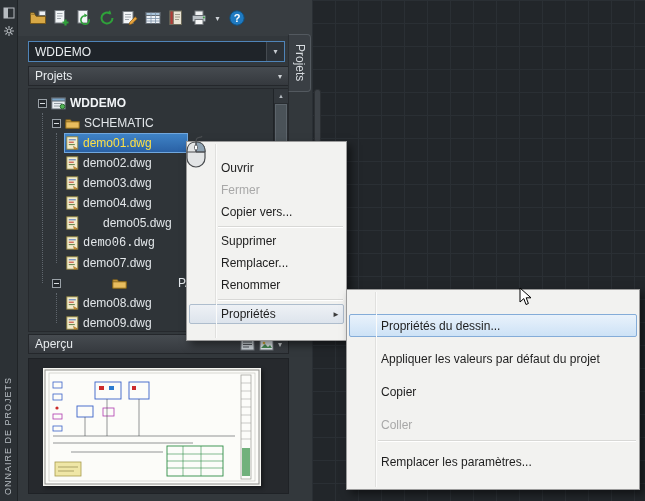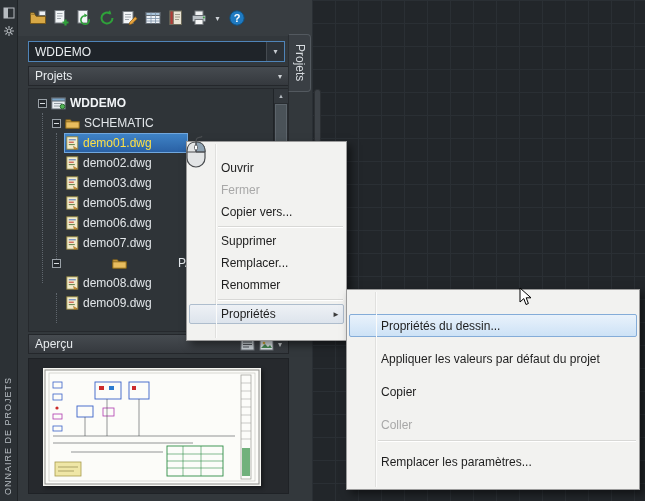--- a/index.html
+++ b/index.html
@@ -271,23 +271,35 @@
           <div class="trow t-drawing" style="padding-left: 36px;">
             <span class="ticon">
               <svg width="13" height="14" viewBox="0 0 13 14">
                 <rect x="0.8" y="0.8" width="11" height="12.4" fill="#f2ecca" stroke="#8f823f" stroke-width="0.9"></rect>
                 <path d="M2.8 3.8h7" stroke="#4a6fbe" stroke-width="1"></path>
                 <path d="M2.8 6.2h5" stroke="#c0392b" stroke-width="1"></path>
                 <path d="M2.8 8.6h6" stroke="#5e7d48" stroke-width="1"></path>
                 <path d="M7.5 10.5l3.8 2.2-2.9.5z" fill="#e8a33d" stroke="#8a5d12" stroke-width="0.5"></path>
               </svg>
             </span>
+            <span class="tlabel">demo04.dwg</span>
+          </div>
+          <div class="trow t-drawing" style="padding-left: 36px; gap: 20px;">
+            <span class="ticon">
+              <svg width="13" height="14" viewBox="0 0 13 14">
+                <rect x="0.8" y="0.8" width="11" height="12.4" fill="#f2ecca" stroke="#8f823f" stroke-width="0.9"></rect>
+                <path d="M2.8 3.8h7" stroke="#4a6fbe" stroke-width="1"></path>
+                <path d="M2.8 6.2h5" stroke="#c0392b" stroke-width="1"></path>
+                <path d="M2.8 8.6h6" stroke="#5e7d48" stroke-width="1"></path>
+                <path d="M7.5 10.5l3.8 2.2-2.9.5z" fill="#e8a33d" stroke="#8a5d12" stroke-width="0.5"></path>
+              </svg>
+            </span>
             <span class="tlabel">demo05.dwg</span>
           </div>
-          <div class="trow t-drawing" style="padding-left: 36px;">
+          <div class="trow t-drawing" style="padding-left: 36px; font-family: Liberation Mono, monospace;">
             <span class="ticon">
               <svg width="13" height="14" viewBox="0 0 13 14">
                 <rect x="0.8" y="0.8" width="11" height="12.4" fill="#f2ecca" stroke="#8f823f" stroke-width="0.9"></rect>
                 <path d="M2.8 3.8h7" stroke="#4a6fbe" stroke-width="1"></path>
                 <path d="M2.8 6.2h5" stroke="#c0392b" stroke-width="1"></path>
                 <path d="M2.8 8.6h6" stroke="#5e7d48" stroke-width="1"></path>
                 <path d="M7.5 10.5l3.8 2.2-2.9.5z" fill="#e8a33d" stroke="#8a5d12" stroke-width="0.5"></path>
               </svg>
             </span>
             <span class="tlabel">demo06.dwg</span>

